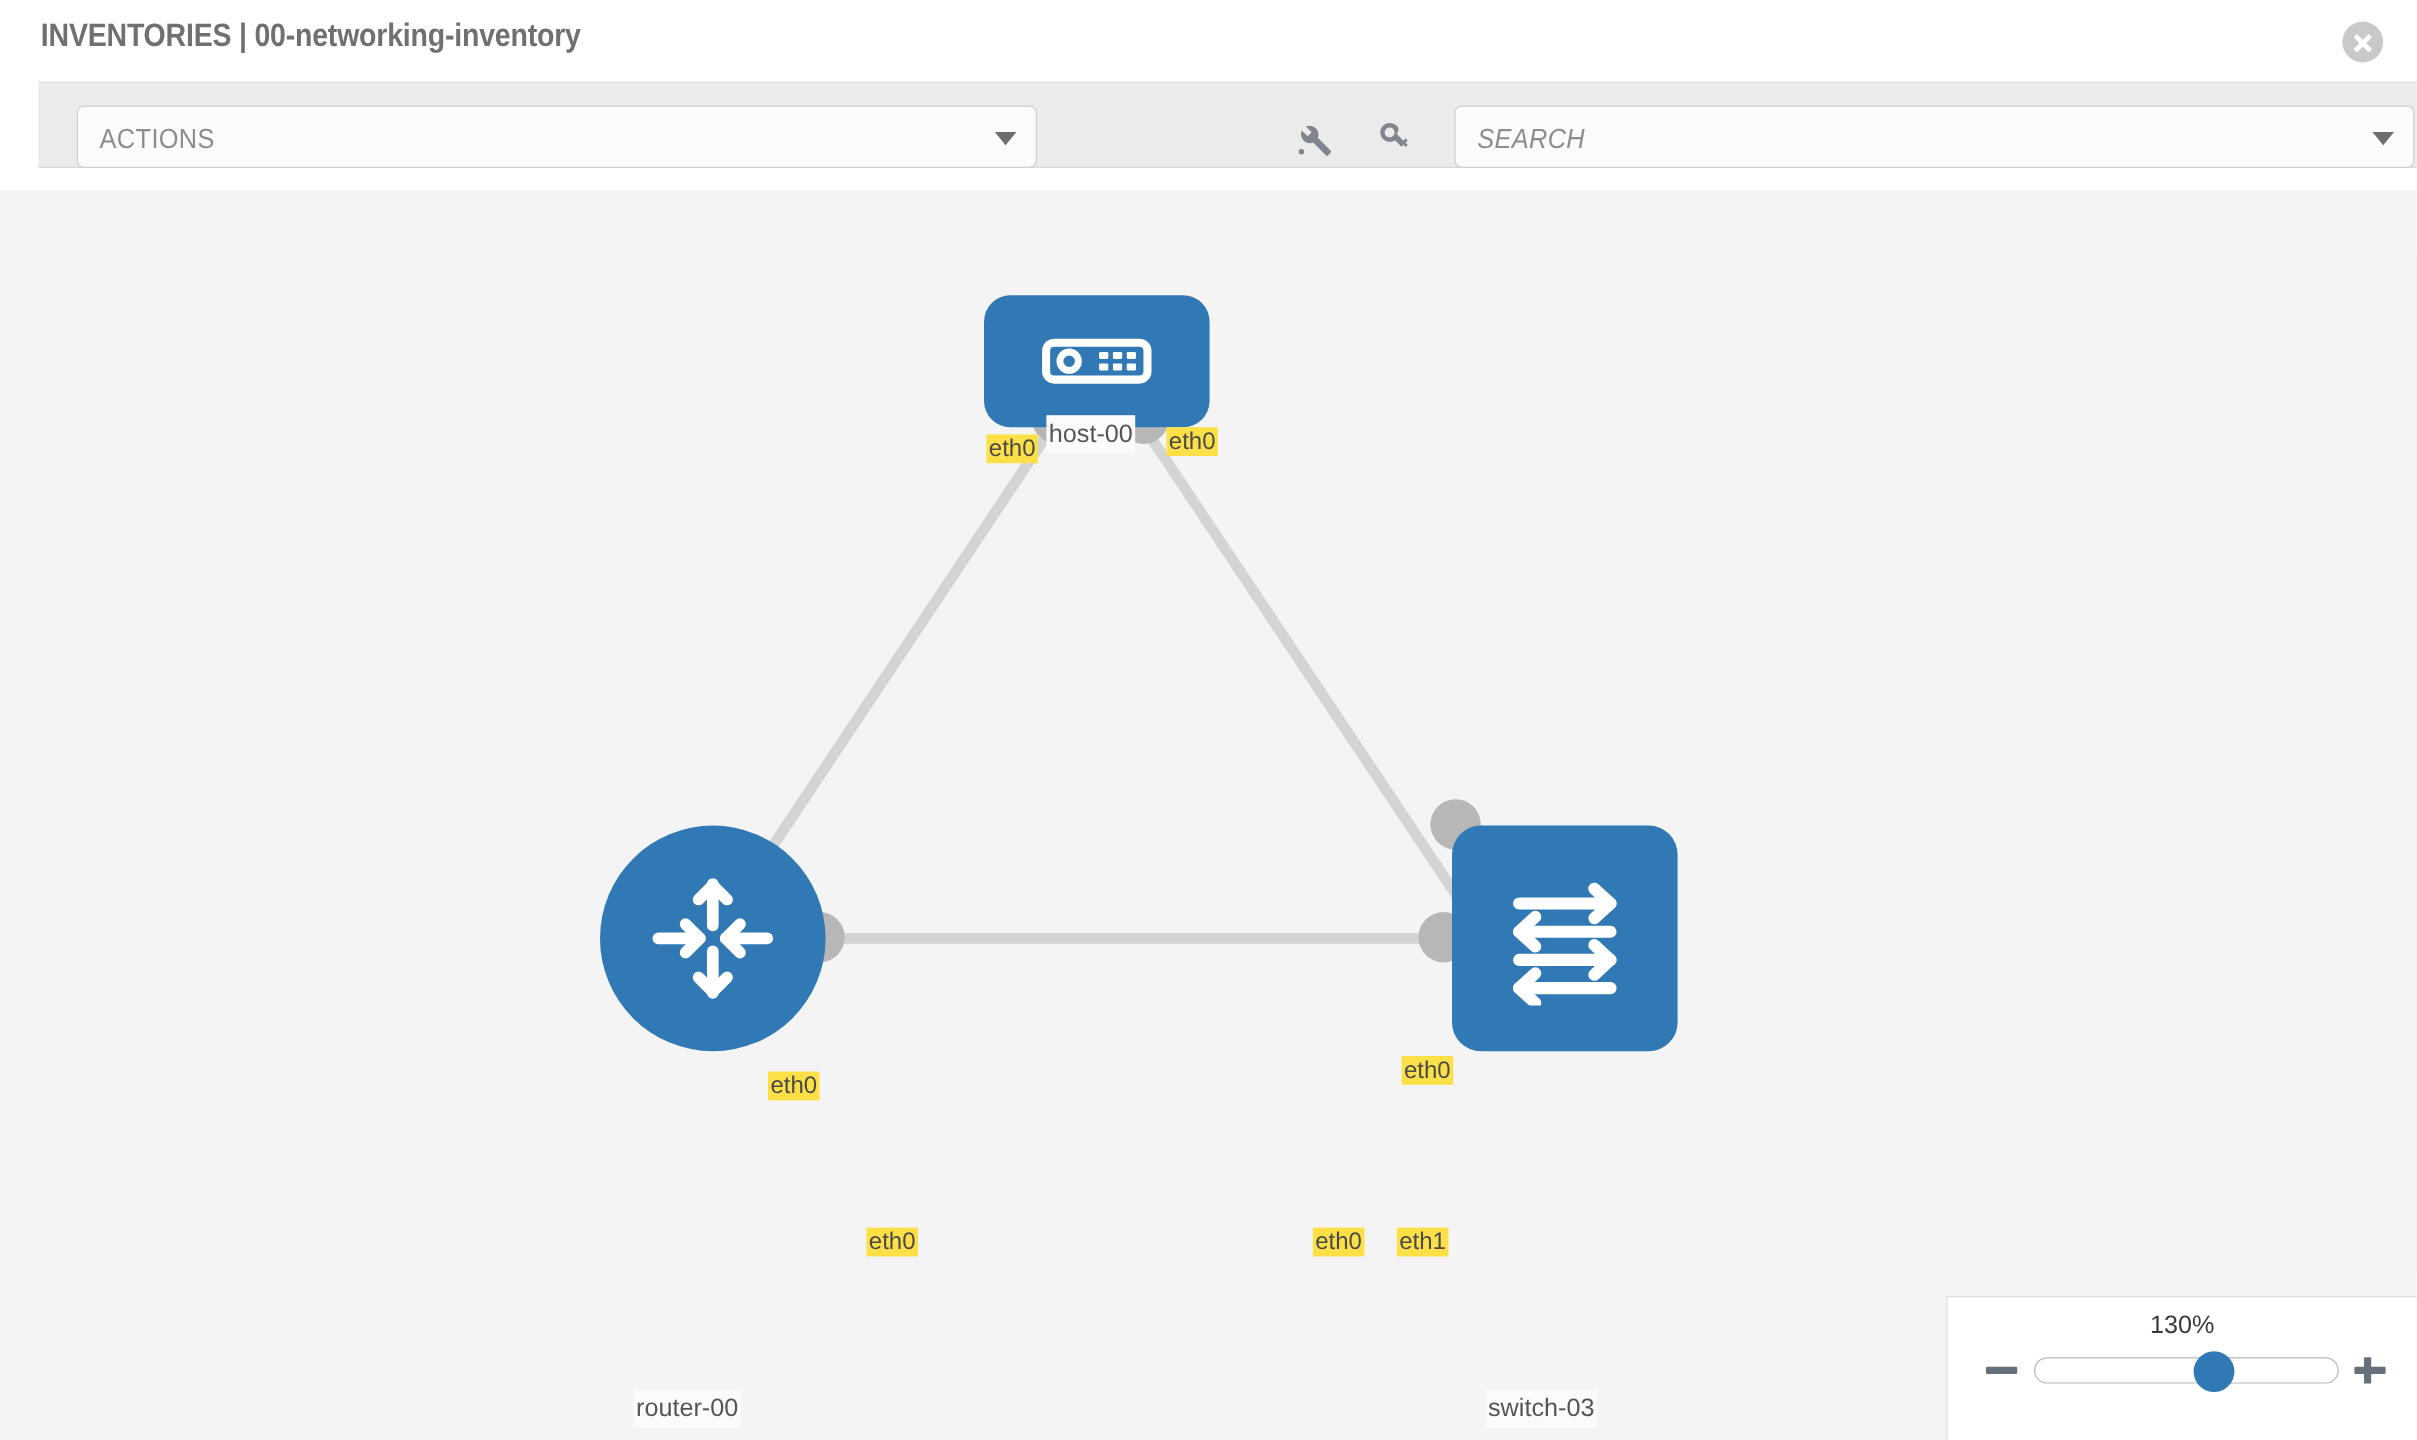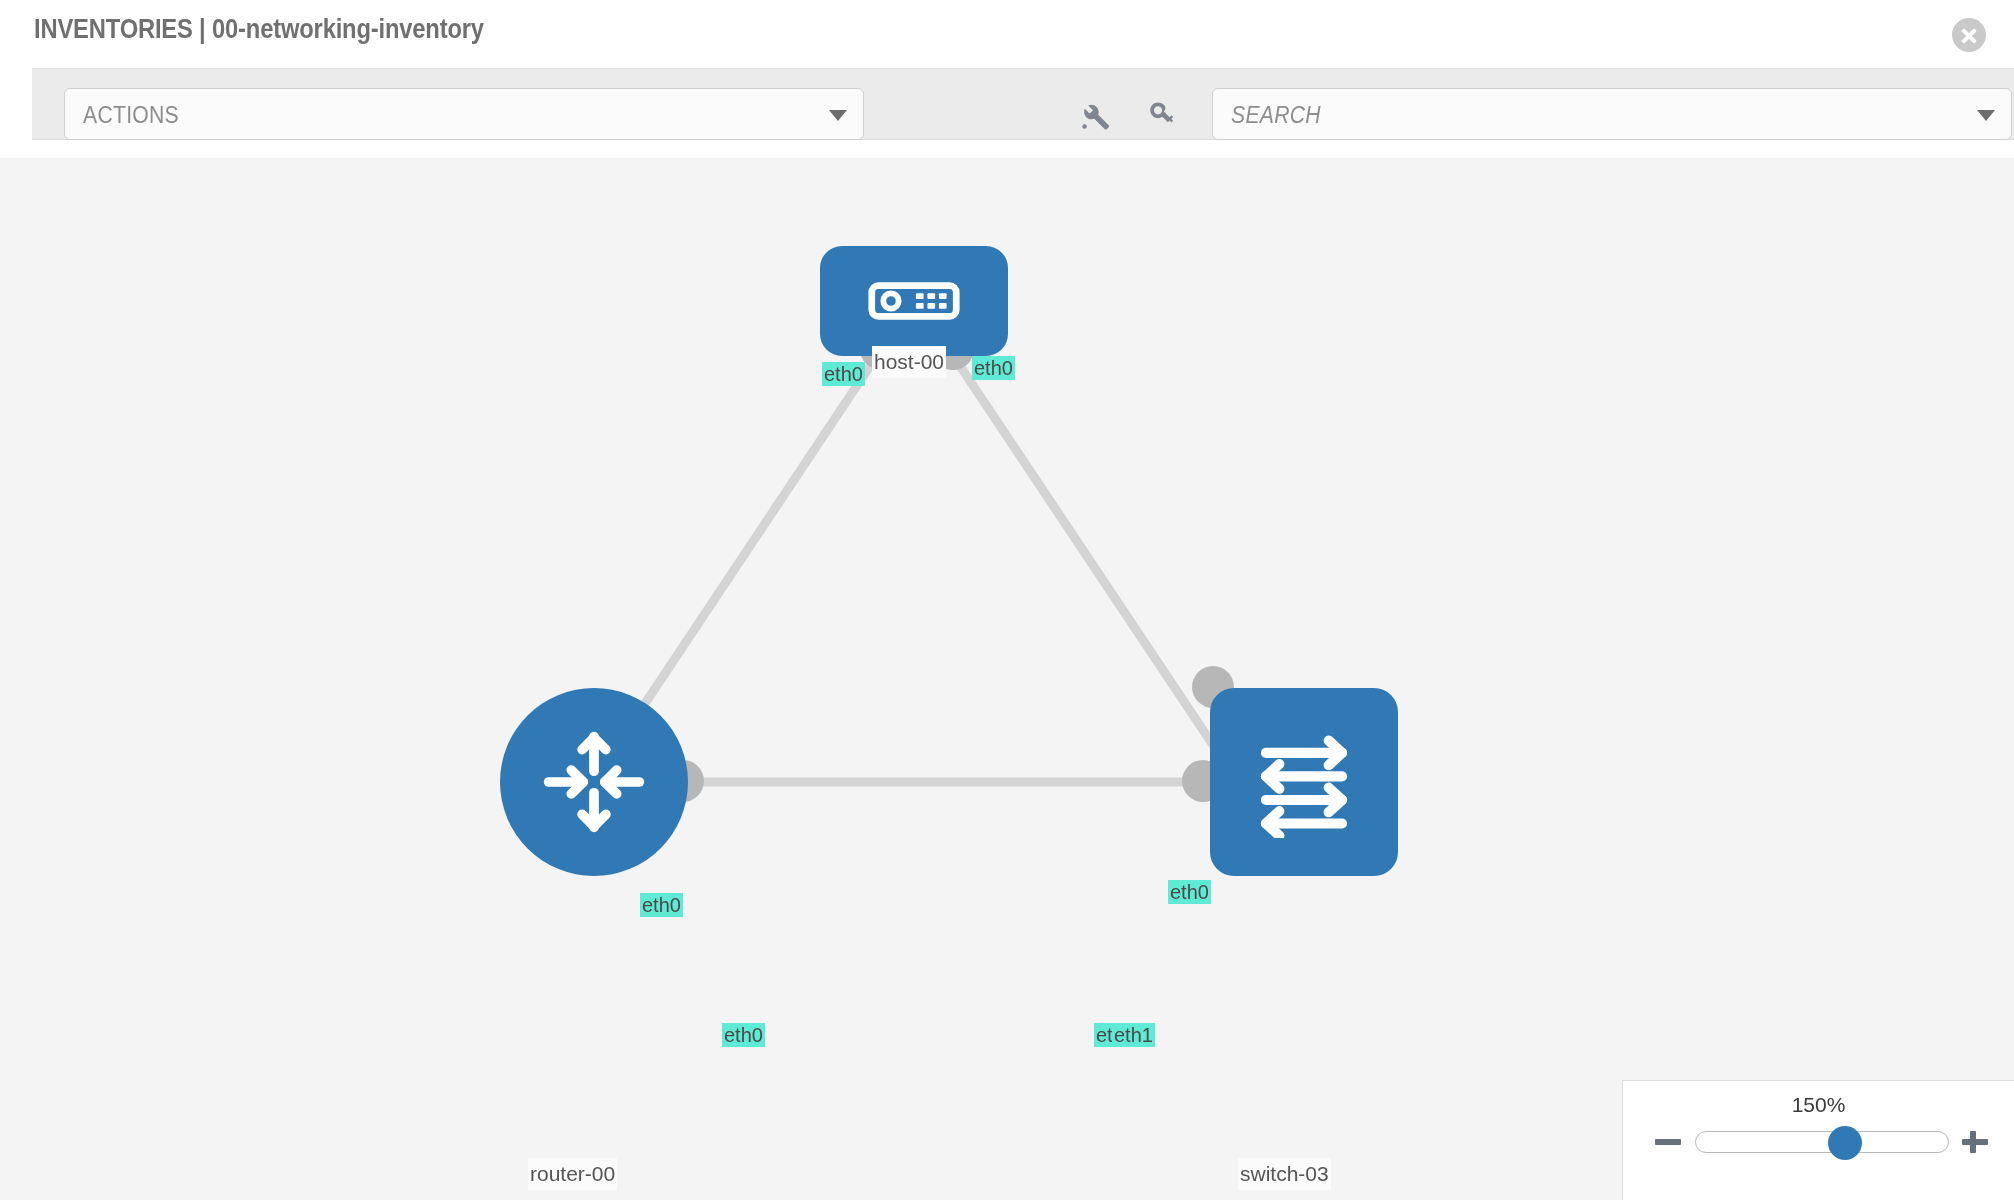--- a/index.html
+++ b/index.html
@@ -140,21 +140,21 @@
     background: #fbfbfb;
     white-space: nowrap;
     padding: 0 2px;
     line-height: 32px;
   }
 
   .edge-label {
     position: absolute;
     font-size: 20px;
     color: #4a4a4a;
-    background: #5eead4;
+    background: #fde047;
     white-space: nowrap;
     padding: 0 2px;
     line-height: 24px;
   }
 
   .connector {
     position: absolute;
     width: 42px; height: 42px;
     border-radius: 50%;
     background: #b7b7b7;
@@ -345,26 +345,26 @@
             <polyline points="72,55 84,66 72,77"></polyline>
             <line x1="84" y1="87" x2="16" y2="87"></line>
             <polyline points="28,76 16,87 28,98"></polyline>
           </g>
         </svg>
       </div>
     </div>
     <div class="node-label" style="left:1238px; top:1000px;">switch-03</div>
     <div class="edge-label" style="left:1168px; top:722px;">eth0</div>
     <div class="edge-label" style="left:1094px; top:865px;">eth0</div>
-    <div class="edge-label" style="left:1112px; top:865px;">eth1</div>
+    <div class="edge-label" style="left:1164px; top:865px;">eth1</div>
 
   </div>
 
   <div class="zoom-panel">
-    <div class="zoom-value">150%</div>
+    <div class="zoom-value">130%</div>
     <div class="zoom-minus"></div>
     <div class="zoom-track">
       <div class="zoom-thumb" id="zoom-thumb" style="left: 132px;"></div>
     </div>
     <div class="zoom-plus"></div>
   </div>
 
 </div>
 
 </body></html>

